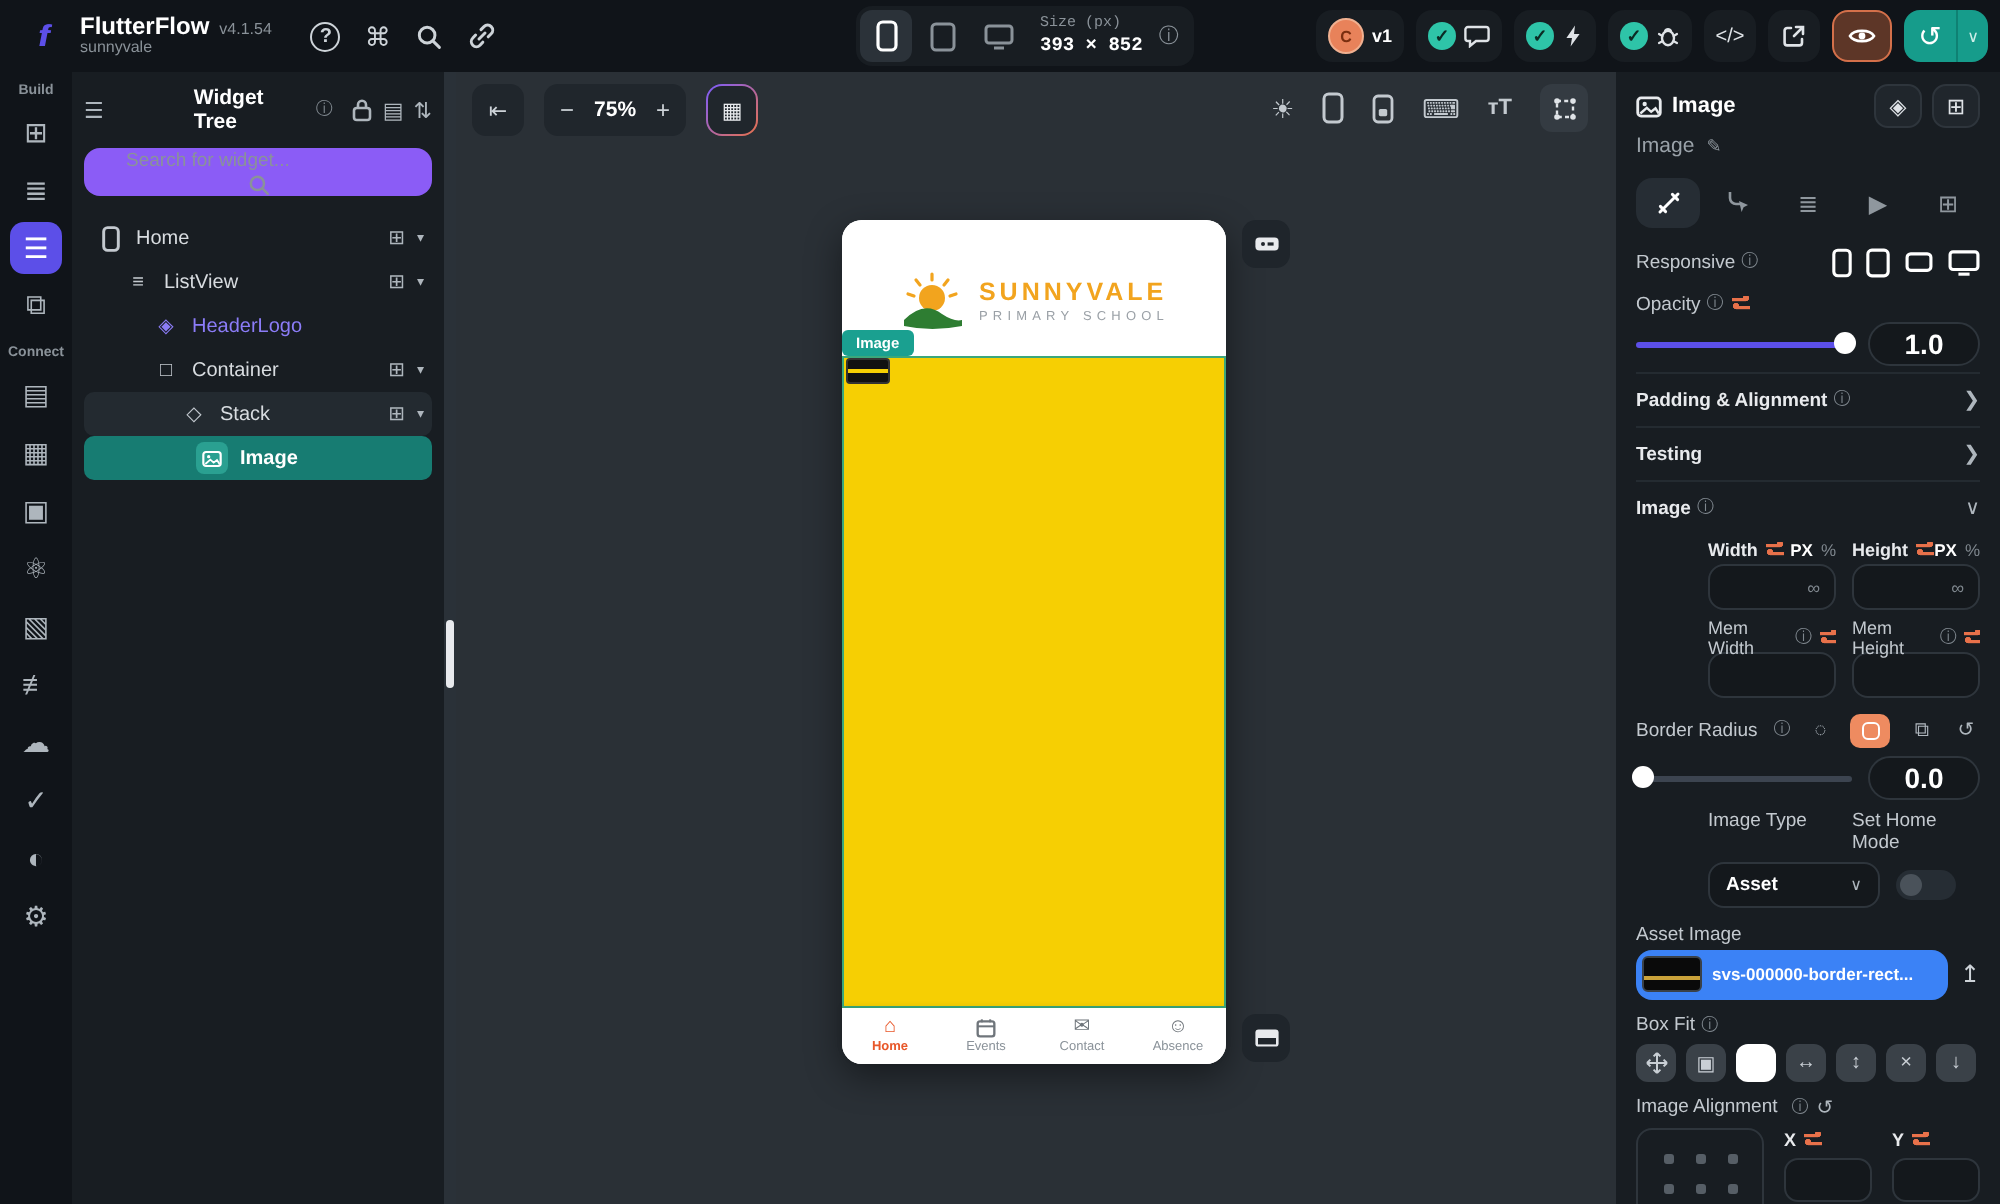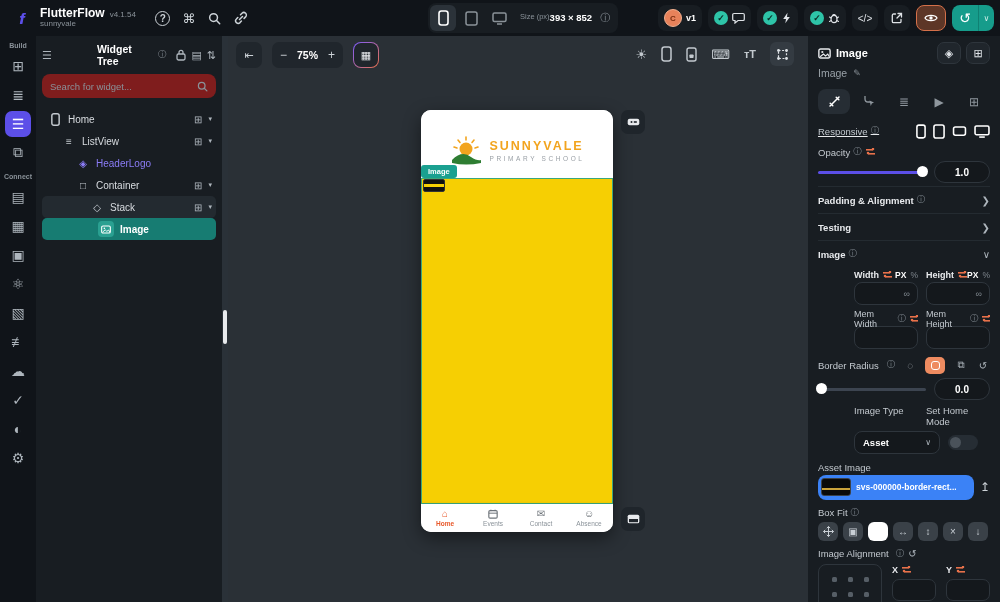--- a/index.html
+++ b/index.html
@@ -20,21 +20,21 @@
   .project-name { font-size:8px; color:#8a9299; }
   .tb-icon { width:26px; height:26px; display:flex; align-items:center; justify-content:center;
     color:#cdd3d8; font-size:13px; cursor:pointer; }
   .help-circle { width:15px; height:15px; border:1.4px solid #cdd3d8; border-radius:50%;
     font-size:10px; display:flex; align-items:center; justify-content:center; font-weight:bold; }
   .tb-center { position:absolute; left:428px; top:3px; height:30px; display:flex;
     align-items:center; background:#181d22; border-radius:8px; padding:2px 8px 2px 2px; gap:2px; }
   .dev-btn { width:26px; height:26px; border-radius:6px; display:flex; align-items:center;
     justify-content:center; color:#8a9299; }
   .dev-btn.sel { background:#2b3239; color:#fff; }
-  .size-block { display:flex; flex-direction:row; margin-left:6px; line-height:1.2; }
+  .size-block { display:flex; flex-direction:column; margin-left:6px; line-height:1.2;font-family:Liberation Mono, monospace; }
   .size-label { font-size:7.5px; color:#8a9299; }
   .size-value { font-size:9.5px; font-weight:bold; color:#fff; }
   .info-i { font-size:10px; color:#8a9299; margin-left:6px; }
   .tb-right { position:absolute; right:6px; top:3px; height:30px; display:flex;
     align-items:center; gap:6px; }
   .pill { height:26px; background:#181d22; border-radius:8px; display:flex; align-items:center;
     padding:0 6px; gap:4px; cursor:pointer; }
   .avatar { width:18px; height:18px; border-radius:50%; background:#E8825A;
     border:1.5px solid #f0b090; display:flex; align-items:center; justify-content:center;
     font-size:8px; color:#7a2e10; font-weight:bold; }
@@ -59,22 +59,22 @@
     align-items:center; justify-content:center; color:#aeb6bd; font-size:14px; cursor:pointer; }
   .rail-ic.sel { background:#5C4FE8; color:#fff; }
 
   
   .tree { position:absolute; top:36px; left:36px; width:186px; height:566px;
     background:#181d22; padding:8px 6px 0 6px; }
   .tree-head { display:flex; align-items:center; gap:5px; height:22px; }
   .tree-title { font-size:10.5px; font-weight:bold; color:#fff;margin-left:40px; }
   .tree-head .spacer { flex:1; }
   .mini-ic { color:#aeb6bd; font-size:11px; display:flex; align-items:center; cursor:pointer; }
-  .search-box { margin-top:8px; height:24px; background:#7f1d1d; border-radius:8px;
-    display:flex; align-items:center; padding:0 8px; }
+  .search-box { margin-top:8px; height:24px; background:#8b5cf6; border-radius:8px;
+    display:flex; align-items:center; padding:0 8px;flex-direction:column; }
   .search-box input { flex:1; background:transparent; border:none; outline:none;
     color:#e8eaed; font-size:9.5px; font-family:inherit; }
   .search-box input::placeholder { color:#8a9299; }
   .trows { margin-top:10px; }
   .trow { display:flex; align-items:center; height:22px; font-size:10px; color:#d8dce0;
     border-radius:5px; cursor:pointer; position:relative; }
   .trow .add, .trow .caret { color:#aeb6bd; font-size:10px; margin-left:6px; }
   .trow .caret { font-size:7px; margin:0 4px 0 6px; }
   .trow .spacer { flex:1; }
   .t-ic { width:14px; display:flex; justify-content:center; margin-right:6px; font-size:10px; color:#c3c9cf; }
@@ -150,32 +150,32 @@
   .tab.sel { background:#262d34; color:#fff; }
   .lab { color:#c3c9cf; font-size:9.5px; }
   .lab.b { font-weight:bold; color:#e8eaed; }
   .i-ic { color:#7f878e; font-size:8.5px; margin-left:3px; }
   .cond { display:inline-block; width:9px; height:8px; margin-left:4px;
     background:
       linear-gradient(#E8714A,#E8714A) 0 1px/7px 1.6px no-repeat,
       linear-gradient(#E8714A,#E8714A) 2px 5px/7px 1.6px no-repeat,
       radial-gradient(circle 1.6px, #E8714A 90%, transparent) 5px -1px/4px 4px no-repeat,
       radial-gradient(circle 1.6px, #E8714A 90%, transparent) 0px 3px/4px 4px no-repeat; }
-  .resp-row { height:26px;text-decoration:underline; }
+  .resp-row { height:26px; }
   .resp-icons { margin-left:auto; display:flex; gap:7px; align-items:center; color:#fff; }
   .slider-row { height:24px; gap:8px; }
   .slider { position:relative; height:3px; border-radius:2px; flex:1; }
   .slider .knob { position:absolute; top:-4.5px; width:11px; height:11px; background:#fff;
     border-radius:50%; }
   .op-slider { background:#5C4FE8; }
   .op-slider .knob { right:-2px; }
   .br-slider { background:#3c4450; }
   .br-slider .knob { left:-2px; }
   .val-box { width:56px; height:22px; border:1px solid #2e353c; border-radius:11px; background:#14181c;
-    color:#fff; font-weight:bold; font-size:10px; display:flex; align-items:center; justify-content:center; }
+    color:#fff; font-weight:bold; font-size:14px; display:flex; align-items:center; justify-content:center; }
   .sect { height:27px; border-top:1px solid #242b31; display:flex; align-items:center; cursor:pointer;text-align:center; }
   .sect .chev { margin-left:auto; color:#aeb6bd; font-size:10px; }
   .two-col { display:flex; gap:8px;margin-left:36px; }
   .col { flex:1; }
   .unit-row { display:flex; align-items:center; height:15px; }
   .units { margin-left:auto; display:flex; gap:4px; align-items:baseline; }
   .u-px { font-size:8.5px; font-weight:bold; color:#fff; }
   .u-pct { font-size:8.5px; color:#7f878e; }
   .inp { height:23px; border:1px solid #2e353c; border-radius:8px; background:#14181c;
     display:flex; align-items:center; padding:0 7px; }

